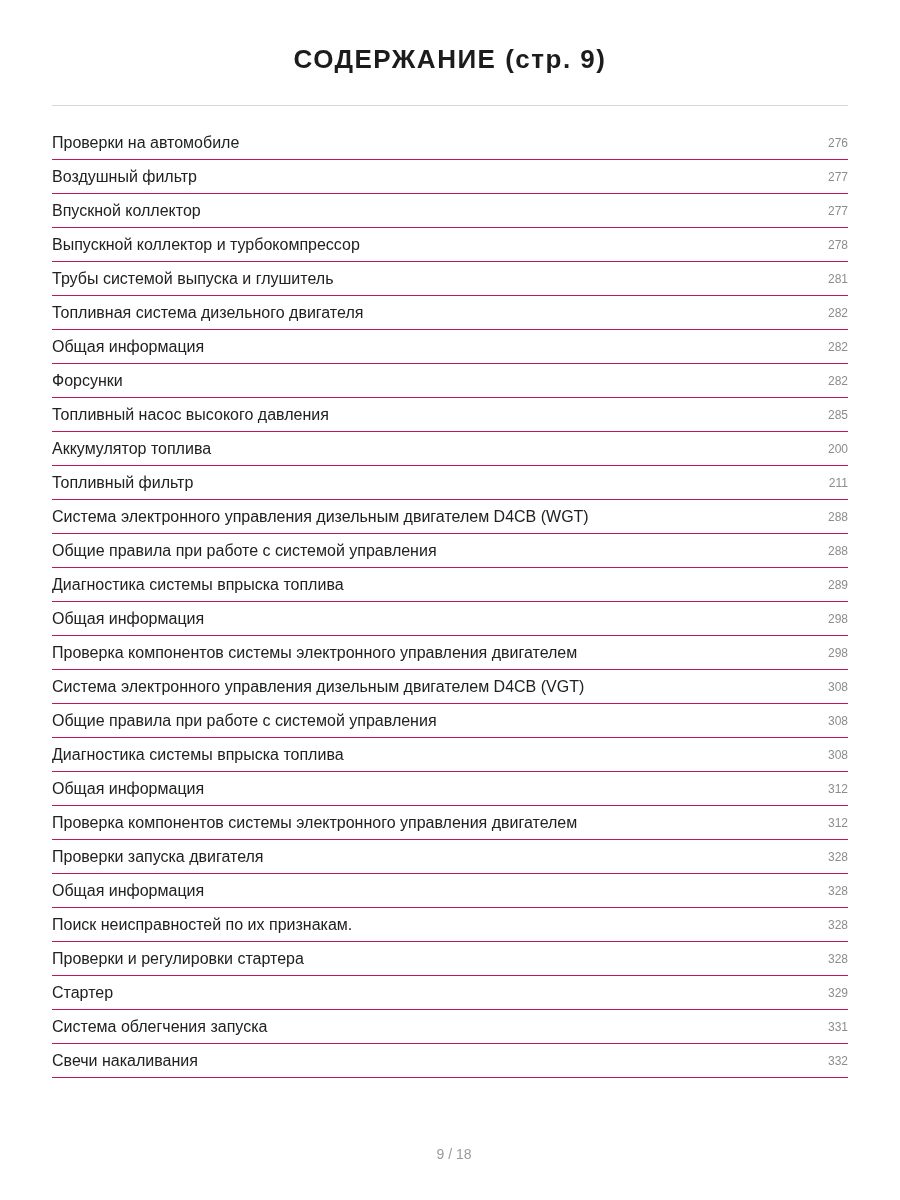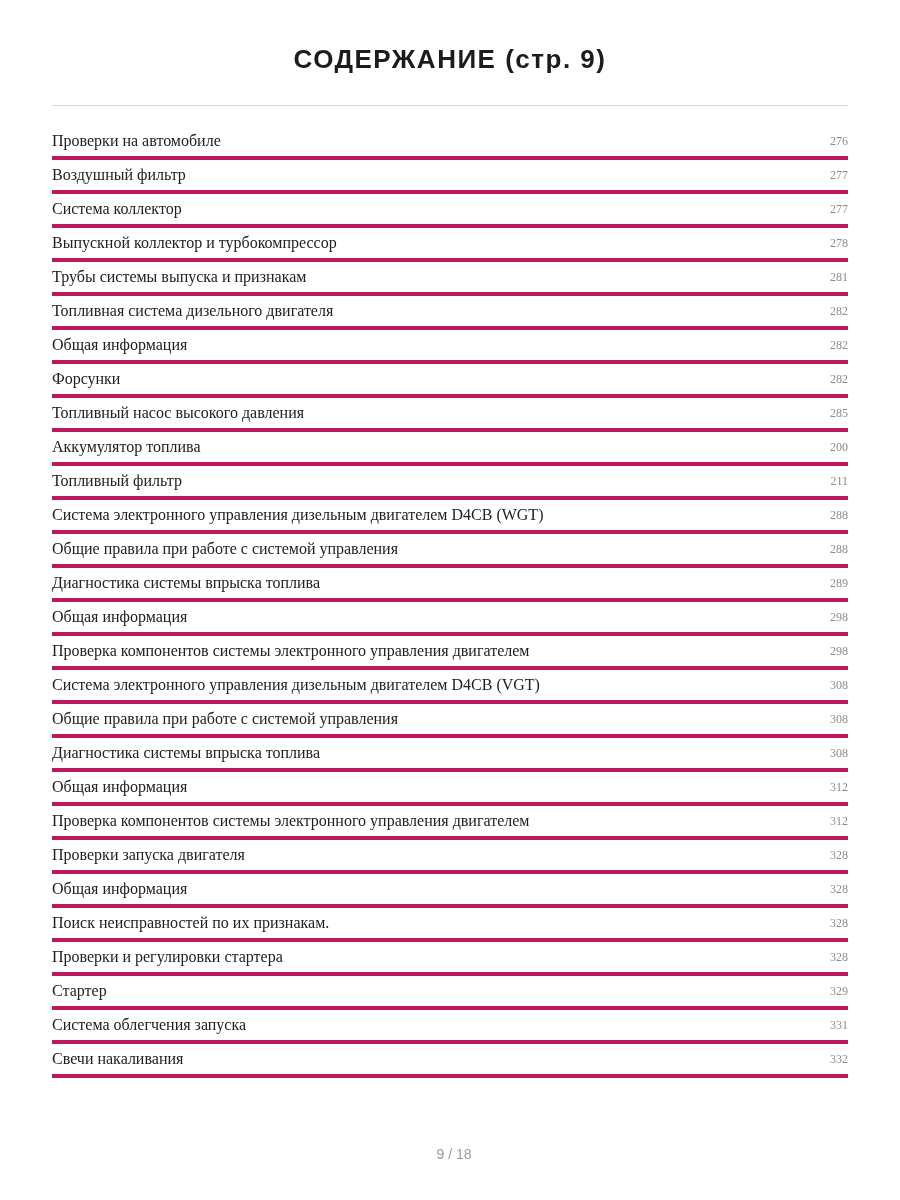--- a/index.html
+++ b/index.html
@@ -30,22 +30,21 @@
     height: 0;
   }
   .toc-list {
     margin: 20px 52px 0 52px;
   }
   .toc-row {
     display: flex;
     justify-content: space-between;
     align-items: center;
     height: 34px;
-    border-bottom: 4px solid #be185d;
-    font-family: Liberation Serif, serif;
+    border-bottom: 1px solid #be185d;
   }
   .toc-row-title {
     font-size: 16px;
     color: #212121;
     white-space: nowrap;
     overflow: hidden;
     text-overflow: ellipsis;
     padding-right: 16px;
   }
   .toc-row-page {
@@ -75,29 +74,29 @@
   <div class="toc-list">
       <div class="toc-row">
     <span class="toc-row-title">Проверки на автомобиле</span>
     <span class="toc-row-page">276</span>
   </div>
       <div class="toc-row">
     <span class="toc-row-title">Воздушный фильтр</span>
     <span class="toc-row-page">277</span>
   </div>
       <div class="toc-row">
-    <span class="toc-row-title">Система коллектор</span>
+    <span class="toc-row-title">Впускной коллектор</span>
     <span class="toc-row-page">277</span>
   </div>
       <div class="toc-row">
     <span class="toc-row-title">Выпускной коллектор и турбокомпрессор</span>
     <span class="toc-row-page">278</span>
   </div>
       <div class="toc-row">
-    <span class="toc-row-title">Трубы системы выпуска и признакам</span>
+    <span class="toc-row-title">Трубы системой выпуска и глушитель</span>
     <span class="toc-row-page">281</span>
   </div>
       <div class="toc-row">
     <span class="toc-row-title">Топливная система дизельного двигателя</span>
     <span class="toc-row-page">282</span>
   </div>
       <div class="toc-row">
     <span class="toc-row-title">Общая информация</span>
     <span class="toc-row-page">282</span>
   </div>

